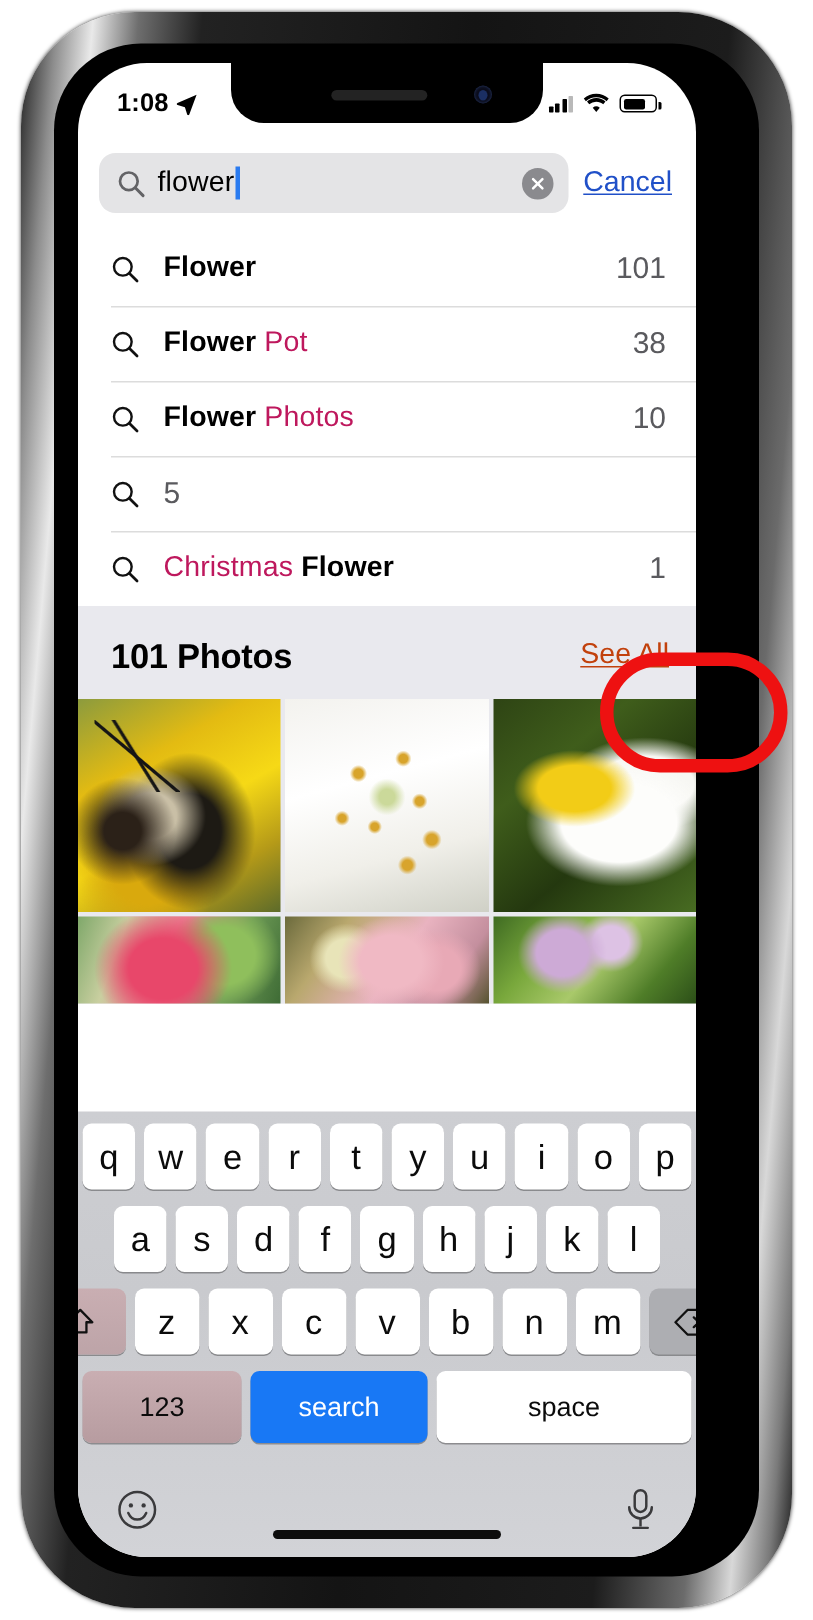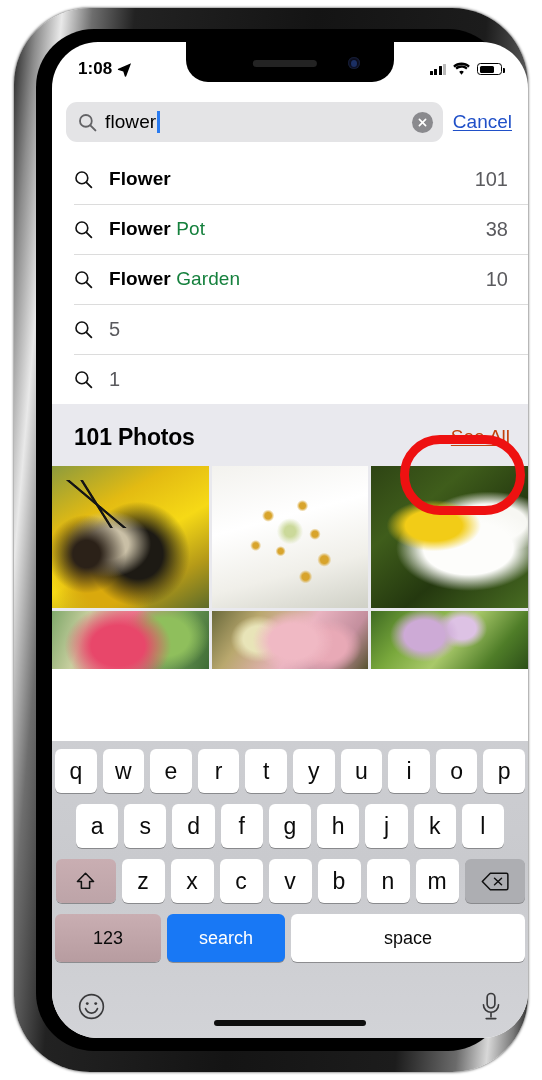--- a/index.html
+++ b/index.html
@@ -20,21 +20,21 @@
     box-shadow:0 0 3px rgba(0,0,0,.8);
   }
   #phone-inner {
     position:absolute; left:22px; top:21px;
     width:470px; height:1022px;
     border-radius:58px;
     background:#000;
   }
   #screen {
     position:absolute; left:38px; top:34px;
-    width:476px; height:996px;
+    width:412px; height:996px;
     border-radius:46px;
     overflow:hidden;
     background:#ffffff;
   }
 
   
   #notch {
     position:absolute; left:50%; top:-2px; transform:translateX(-50%);
     width:208px; height:42px;
     background:#000;
@@ -132,21 +132,21 @@
     padding:0 20px 0 22px;
     position:relative;
   }
   .sugg-row + .sugg-row::before {
     content:""; position:absolute; left:22px; right:0; top:0;
     height:1px; background:#dcdcdc;
   }
   .sugg-icon { flex:0 0 auto; margin-right:16px; }
   .sugg-text { flex:1; font-size:19px; letter-spacing:.1px; }
   .sugg-text .m { font-weight:700; color:#000; }
-  .sugg-text .r { font-weight:400; color:#15803d; }
+  .sugg-text .r { font-weight:400; color:#be185d; }
   .sugg-count { font-size:20px; color:#5a5a5e; }
 
   
   #photos-section {
     position:absolute; left:0; top:362px; width:100%;
     background:#e9e9ee;
     z-index:8;
   }
   #photos-header {
     height:62px; display:flex; align-items:center;
@@ -363,37 +363,38 @@
         </svg>
         <span class="sugg-text"><span class="r"></span><span class="m">Flower</span><span class="r"> Pot</span></span>
         <span class="sugg-count">38</span>
       </div>
 
       <div class="sugg-row">
         <svg class="sugg-icon" width="19" height="19" viewBox="0 0 20 20">
           <circle cx="8.3" cy="8.3" r="6.2" fill="none" stroke="#111" stroke-width="1.7"></circle>
           <line x1="13" y1="13" x2="18.3" y2="18.3" stroke="#111" stroke-width="1.9" stroke-linecap="round"></line>
         </svg>
-        <span class="sugg-text"><span class="r"></span><span class="m">Flower</span><span class="r"> Garden</span></span>
+        <span class="sugg-text"><span class="r"></span><span class="m">Flower</span><span class="r"> Photos</span></span>
         <span class="sugg-count">10</span>
       </div>
 
       <div class="sugg-row">
         <svg class="sugg-icon" width="19" height="19" viewBox="0 0 20 20">
           <circle cx="8.3" cy="8.3" r="6.2" fill="none" stroke="#111" stroke-width="1.7"></circle>
           <line x1="13" y1="13" x2="18.3" y2="18.3" stroke="#111" stroke-width="1.9" stroke-linecap="round"></line>
         </svg>
         <span class="sugg-count">5</span>
       </div>
 
       <div class="sugg-row">
         <svg class="sugg-icon" width="19" height="19" viewBox="0 0 20 20">
           <circle cx="8.3" cy="8.3" r="6.2" fill="none" stroke="#111" stroke-width="1.7"></circle>
           <line x1="13" y1="13" x2="18.3" y2="18.3" stroke="#111" stroke-width="1.9" stroke-linecap="round"></line>
         </svg>
+        <span class="sugg-text"><span class="r">Christmas </span><span class="m">Flower</span><span class="r"></span></span>
         <span class="sugg-count">1</span>
       </div>
 
     </div>
 
     <div id="photos-section">
       <div id="photos-header">
         <span id="photos-title">101 Photos</span>
         <span id="see-all">See All</span>
       </div>

